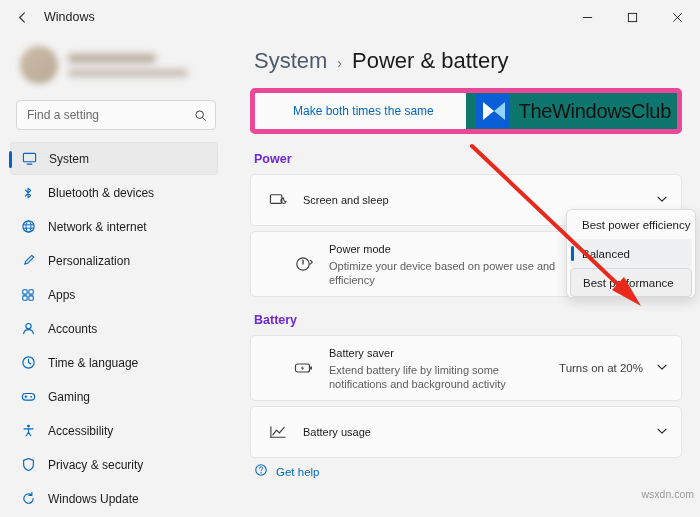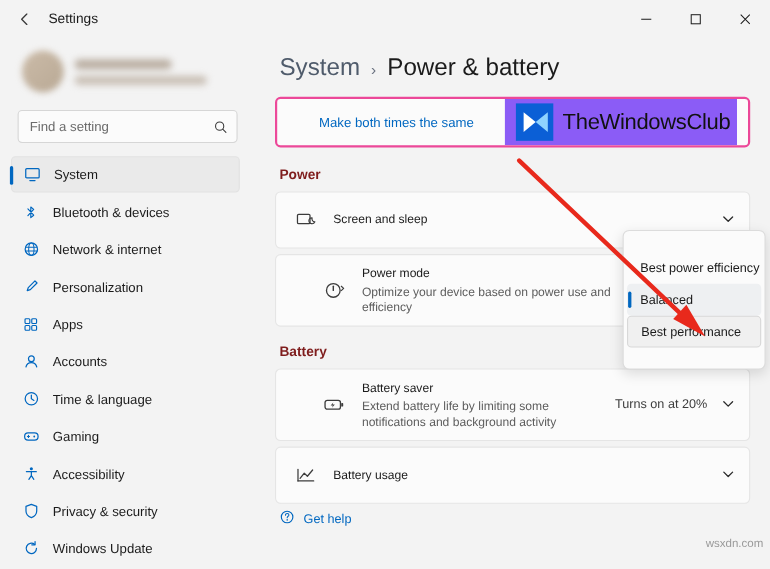--- a/index.html
+++ b/index.html
@@ -144,36 +144,36 @@
   }
   .bc-sys {
     font-size:22px; color:#4f5b6b; font-weight:normal;
   }
   .bc-sep { font-size:14px; color:#6b7280; }
   .bc-cur { font-size:22px; color:#1b1b1b; font-weight:normal; }
 
   .promo {
     height: 46px;
     background:#fbfbfb;
-    border:2px solid #ec4899;
+    border:5px solid #ec4899;
     border-radius:5px;
     display:flex; align-items:center;
     position:relative;
     margin-bottom: 18px;
     padding-left: 12px;
     overflow:hidden;
   }
   .promo-link {
     color:#0067c0; font-size:12px; margin-left:26px;
   }
   .watermark {
-    position:absolute; right:10px; top:0; bottom:0;
+    position:absolute; right:0; top:0; bottom:0;
     display:flex; align-items:center; gap:8px;
     padding: 0 6px 0 10px;
-    background:#8b5cf6;
+    background:#0f766e;
     justify-content:space-between;
   }
   .wm-logo {
     width:34px; height:34px;
     background:#0b5fd6;
     display:flex; align-items:center; justify-content:center;
     position:relative;
   }
   .wm-logo::after{
     content:"";
@@ -189,21 +189,21 @@
     position:absolute;
     width:0;height:0;
     border-right:11px solid #8fd3ff;
     border-top:9px solid transparent;
     border-bottom:9px solid transparent;
     right:5px;
   }
   .wm-text { font-size:20px; color:#111; letter-spacing:-0.3px; }
 
   .section-h {
-    font-size:12.5px; font-weight:bold; color:#7f1d1d;
+    font-size:12.5px; font-weight:bold; color:#6d28d9;
     margin: 0 0 8px 4px;
   }
   .card {
     background:#fbfbfb;
     border:1px solid #e5e5e5;
     border-radius:5px;
     display:flex; align-items:center;
     padding: 0 12px 0 14px;
     margin-bottom: 5px;
     position:relative;
@@ -237,21 +237,21 @@
 
   
   .dropdown {
     position:absolute;
     left: 566px; top: 209px;
     width: 130px;
     background:#fbfbfb;
     border:1px solid #dcdcdc;
     border-radius:6px;
     box-shadow: 0 4px 12px rgba(0,0,0,0.13);
-    padding: 19px 3px;
+    padding: 0 3px;
     z-index: 40;
   }
   .dd-item {
     height: 29px;
     display:flex; align-items:center;
     padding-left: 12px;
     font-size:11.5px; color:#1b1b1b;
     border-radius:4px;
     position:relative;
   }
@@ -277,21 +277,21 @@
 <body>
 
 <div id="app">
 
   <div class="titlebar">
     <div class="tb-back">
       <svg width="15" height="15" viewBox="0 0 16 16">
         <path d="M10 3 L5 8 L10 13" fill="none" stroke="#3a3a3a" stroke-width="1.3" stroke-linecap="round" stroke-linejoin="round"></path>
       </svg>
     </div>
-    <div class="tb-title">Settings</div>
+    <div class="tb-title">Windows</div>
     <div class="tb-controls">
       <div class="tb-btn">
         <svg width="11" height="11" viewBox="0 0 12 12">
             <path d="M1 6 H11" stroke="#1b1b1b" stroke-width="1"></path>
           </svg>
       </div>
       <div class="tb-btn">
         <svg width="11" height="11" viewBox="0 0 12 12">
             <rect x="1.5" y="1.5" width="9" height="9" fill="none" stroke="#1b1b1b" stroke-width="1"></rect>
           </svg>

